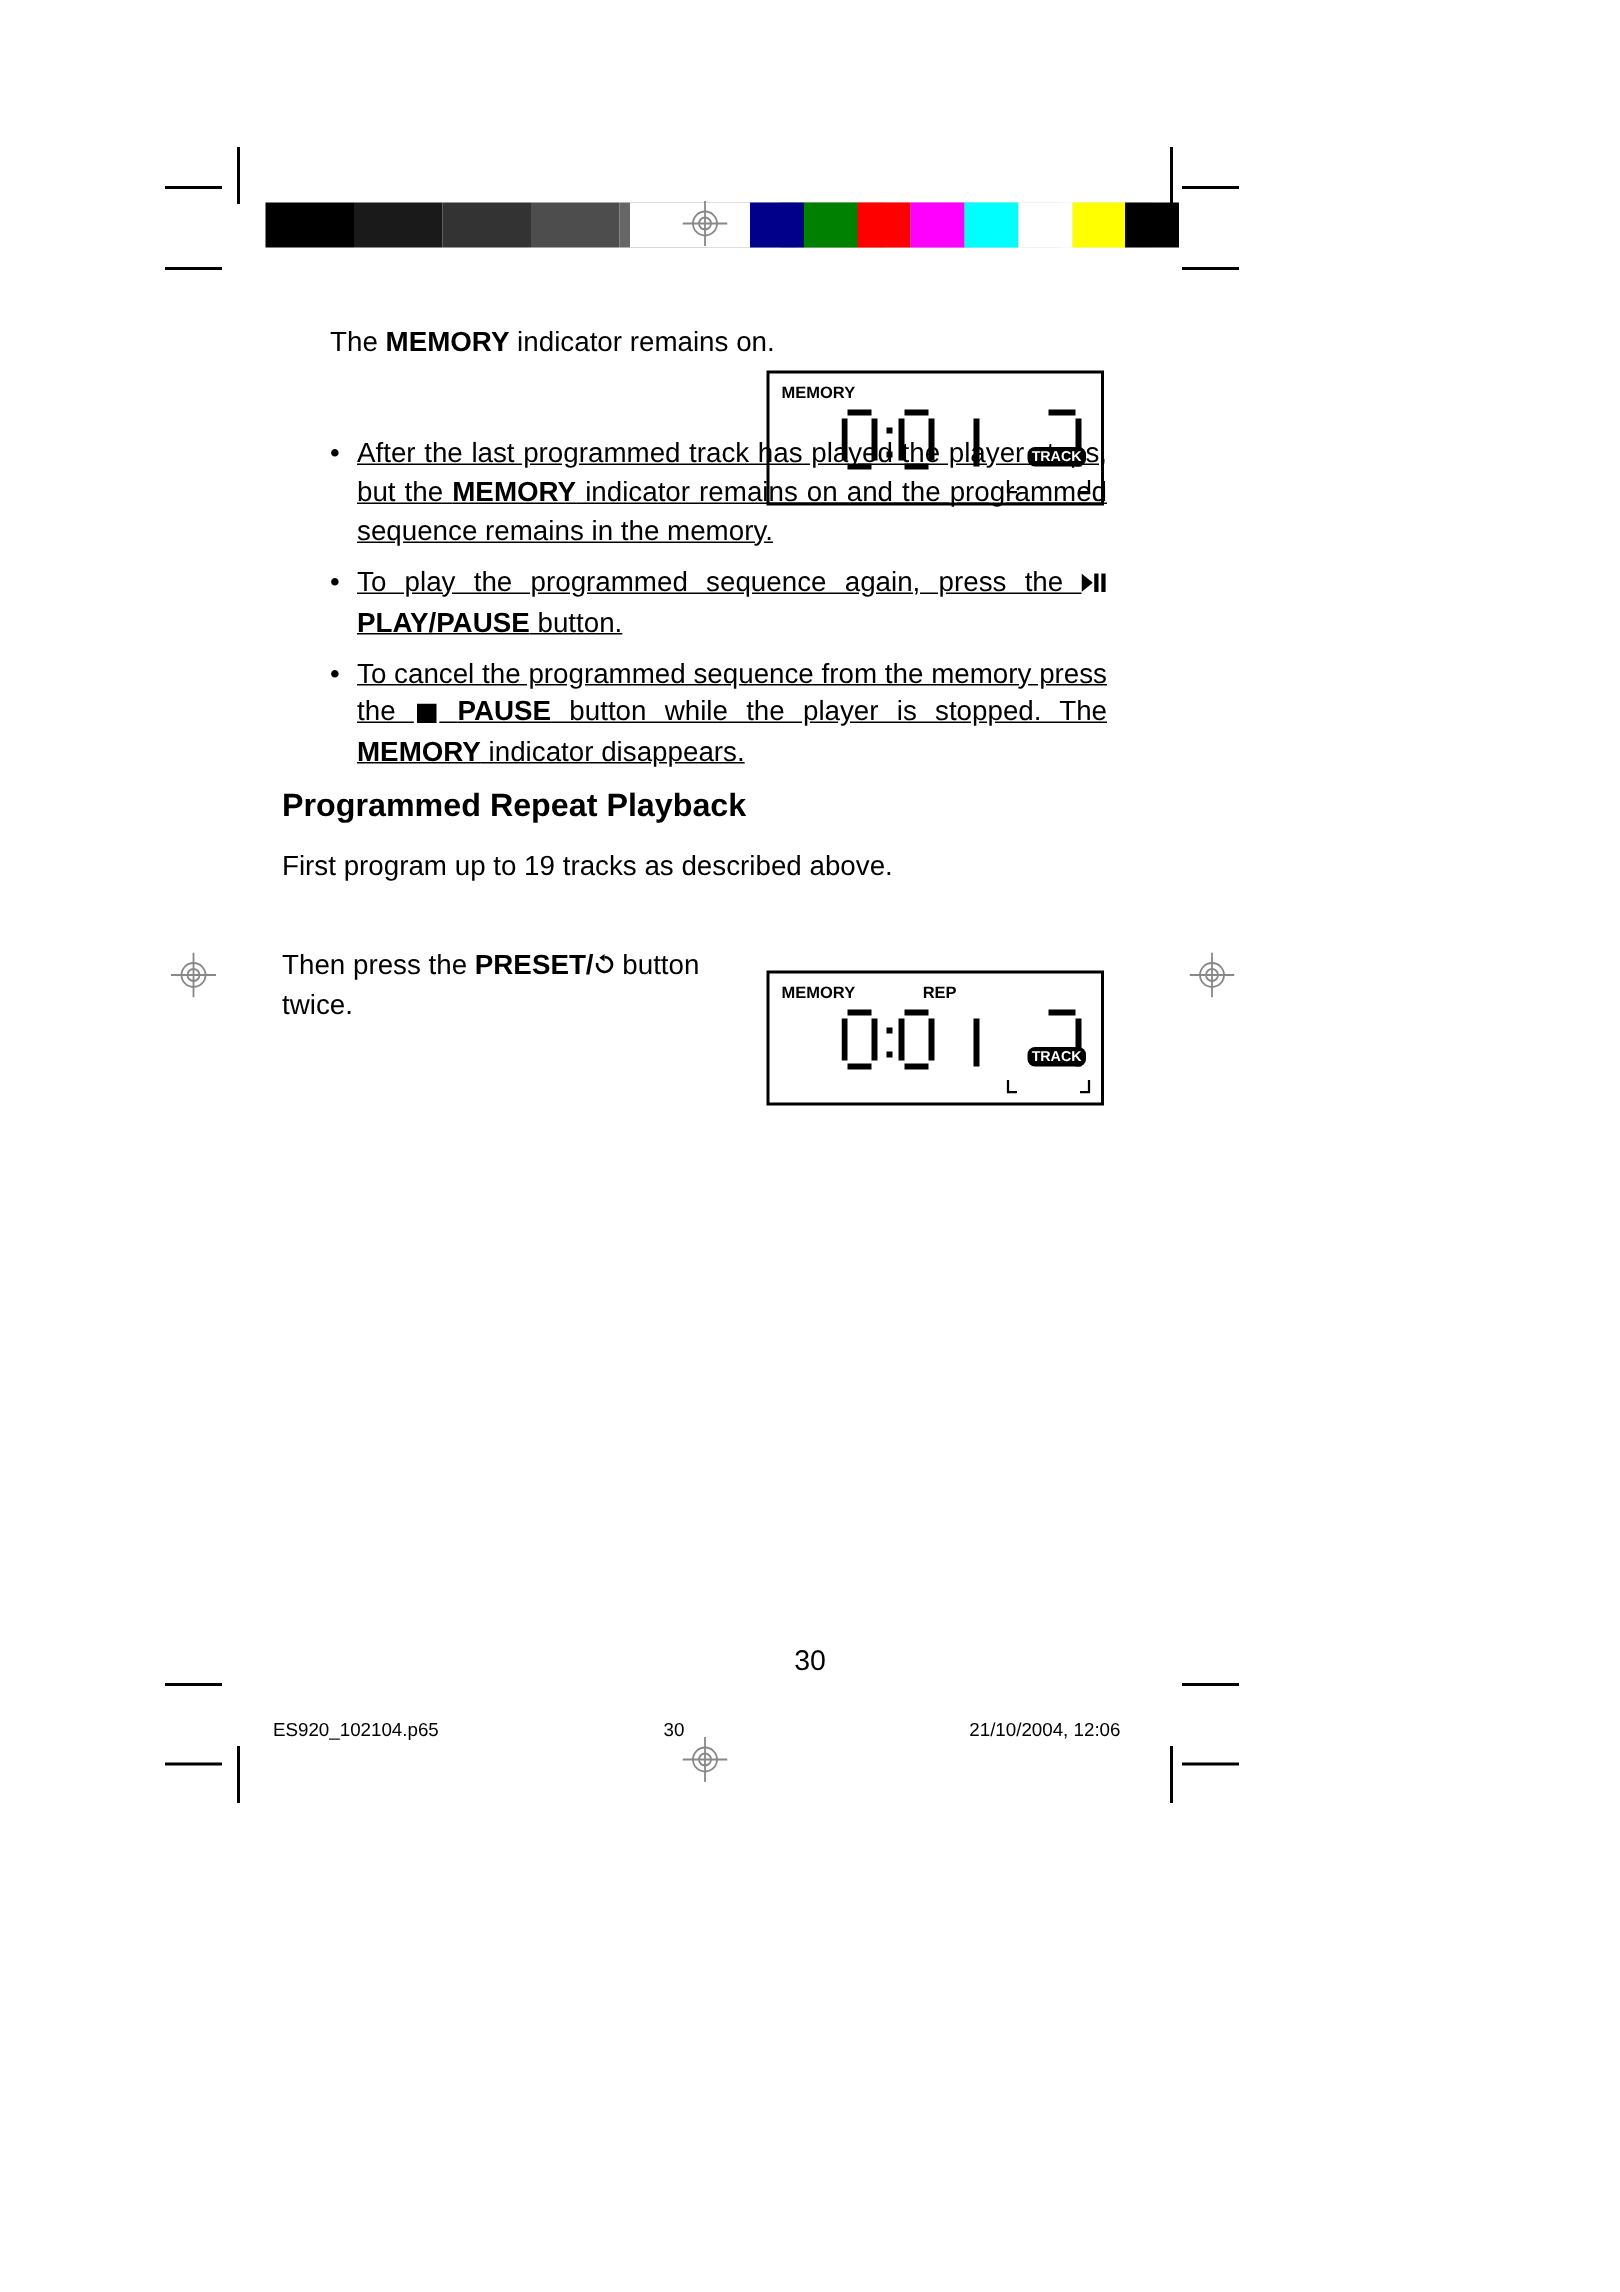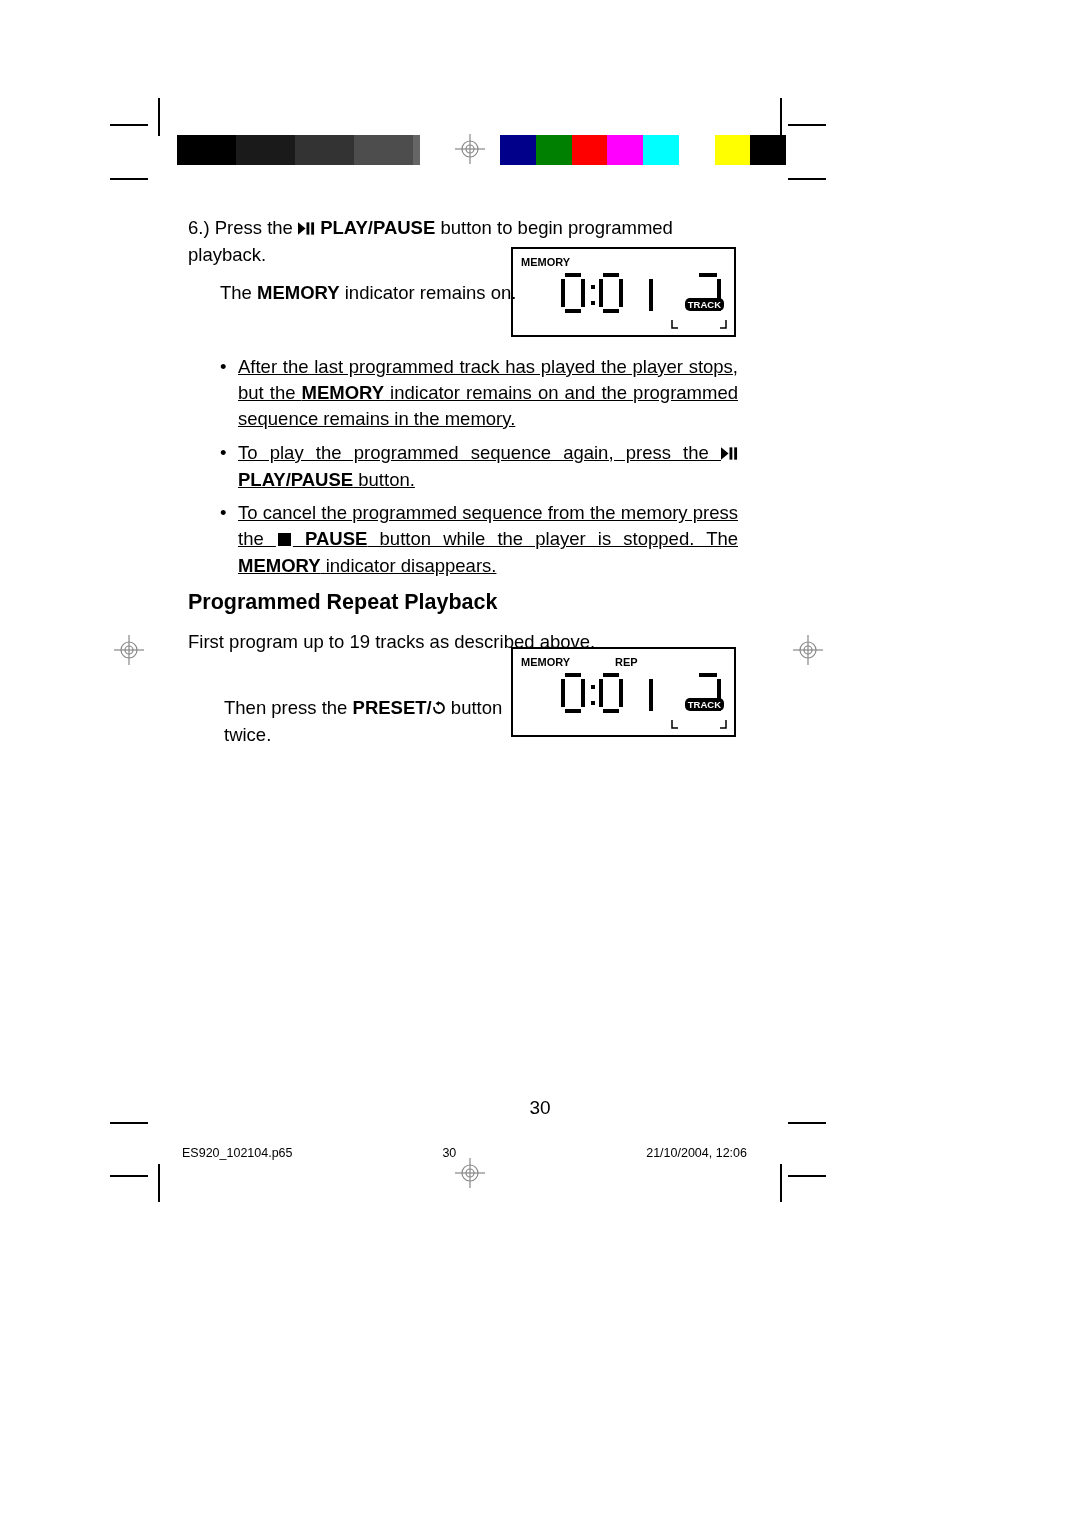--- a/index.html
+++ b/index.html
@@ -57,21 +57,21 @@
 
   .bullets { padding-left: 32px; margin-top: 36px; }
   .bullets .bullet-row { display: flex; margin-bottom: 8px; }
   .bullets .dot { width: 18px; flex-shrink: 0; }
   .bullets .btxt { flex: 1; text-align: justify; text-decoration: underline; }
 
   h2.section { font-size: 21.5px; font-weight: bold; margin-bottom: 12px; }
   .para { text-align: justify; margin-bottom: 12px; }
 
   .preset-row { display: flex; margin-top: 40px; }
-  .preset-text { width: 310px; margin-left: 36px; }
+  .preset-text { width: 310px; }
 
   .play-icon, .stop-icon, .repeat-icon { display: inline-block; vertical-align: middle; }
   .play-icon svg, .stop-icon svg { width: 17px; height: 13px; }
   .repeat-icon svg { width: 14px; height: 14px; }
 
   .page-num { position: absolute; top: 1095px; left: 0; width: 1080px; text-align: center; font-size: 19px; }
 
   .footer { position: absolute; top: 1145px; left: 182px; width: 565px; font-size: 12.5px; display: flex; justify-content: space-between; }
   .footer .f-page { padding-right: 40px; }
 
@@ -149,28 +149,20 @@
   <svg viewBox="0 0 30 30">
       <circle cx="15" cy="15" r="8" fill="none" stroke="#888" stroke-width="1.2"></circle>
       <circle cx="15" cy="15" r="4" fill="none" stroke="#888" stroke-width="1.2"></circle>
       <line x1="0" y1="15" x2="30" y2="15" stroke="#888" stroke-width="1.2"></line>
       <line x1="15" y1="0" x2="15" y2="30" stroke="#888" stroke-width="1.2"></line>
     </svg>
 </div>
 
 <div class="content">
 
-  <div class="step6-line">
-    <span>6.) Press the </span><span class="play-icon"><svg viewBox="0 0 18 13">
-          <polygon points="0,0 8,6.5 0,13" fill="#000"></polygon>
-          <rect x="9" y="0" width="3" height="13" fill="#000"></rect>
-          <rect x="14" y="0" width="3" height="13" fill="#000"></rect>
-        </svg></span>
-    <b>PLAY/PAUSE</b><span> button to begin programmed playback.</span>
-  </div>
 
   <div class="step6-indent" style="margin-bottom:4px;">
     <span>The </span><b>MEMORY</b><span> indicator remains on.</span>
   </div>
 
 
   <div class="display-box" style="top:32px; left:323px;">
     <div class="indicators">
       <span>MEMORY</span>
     </div>

